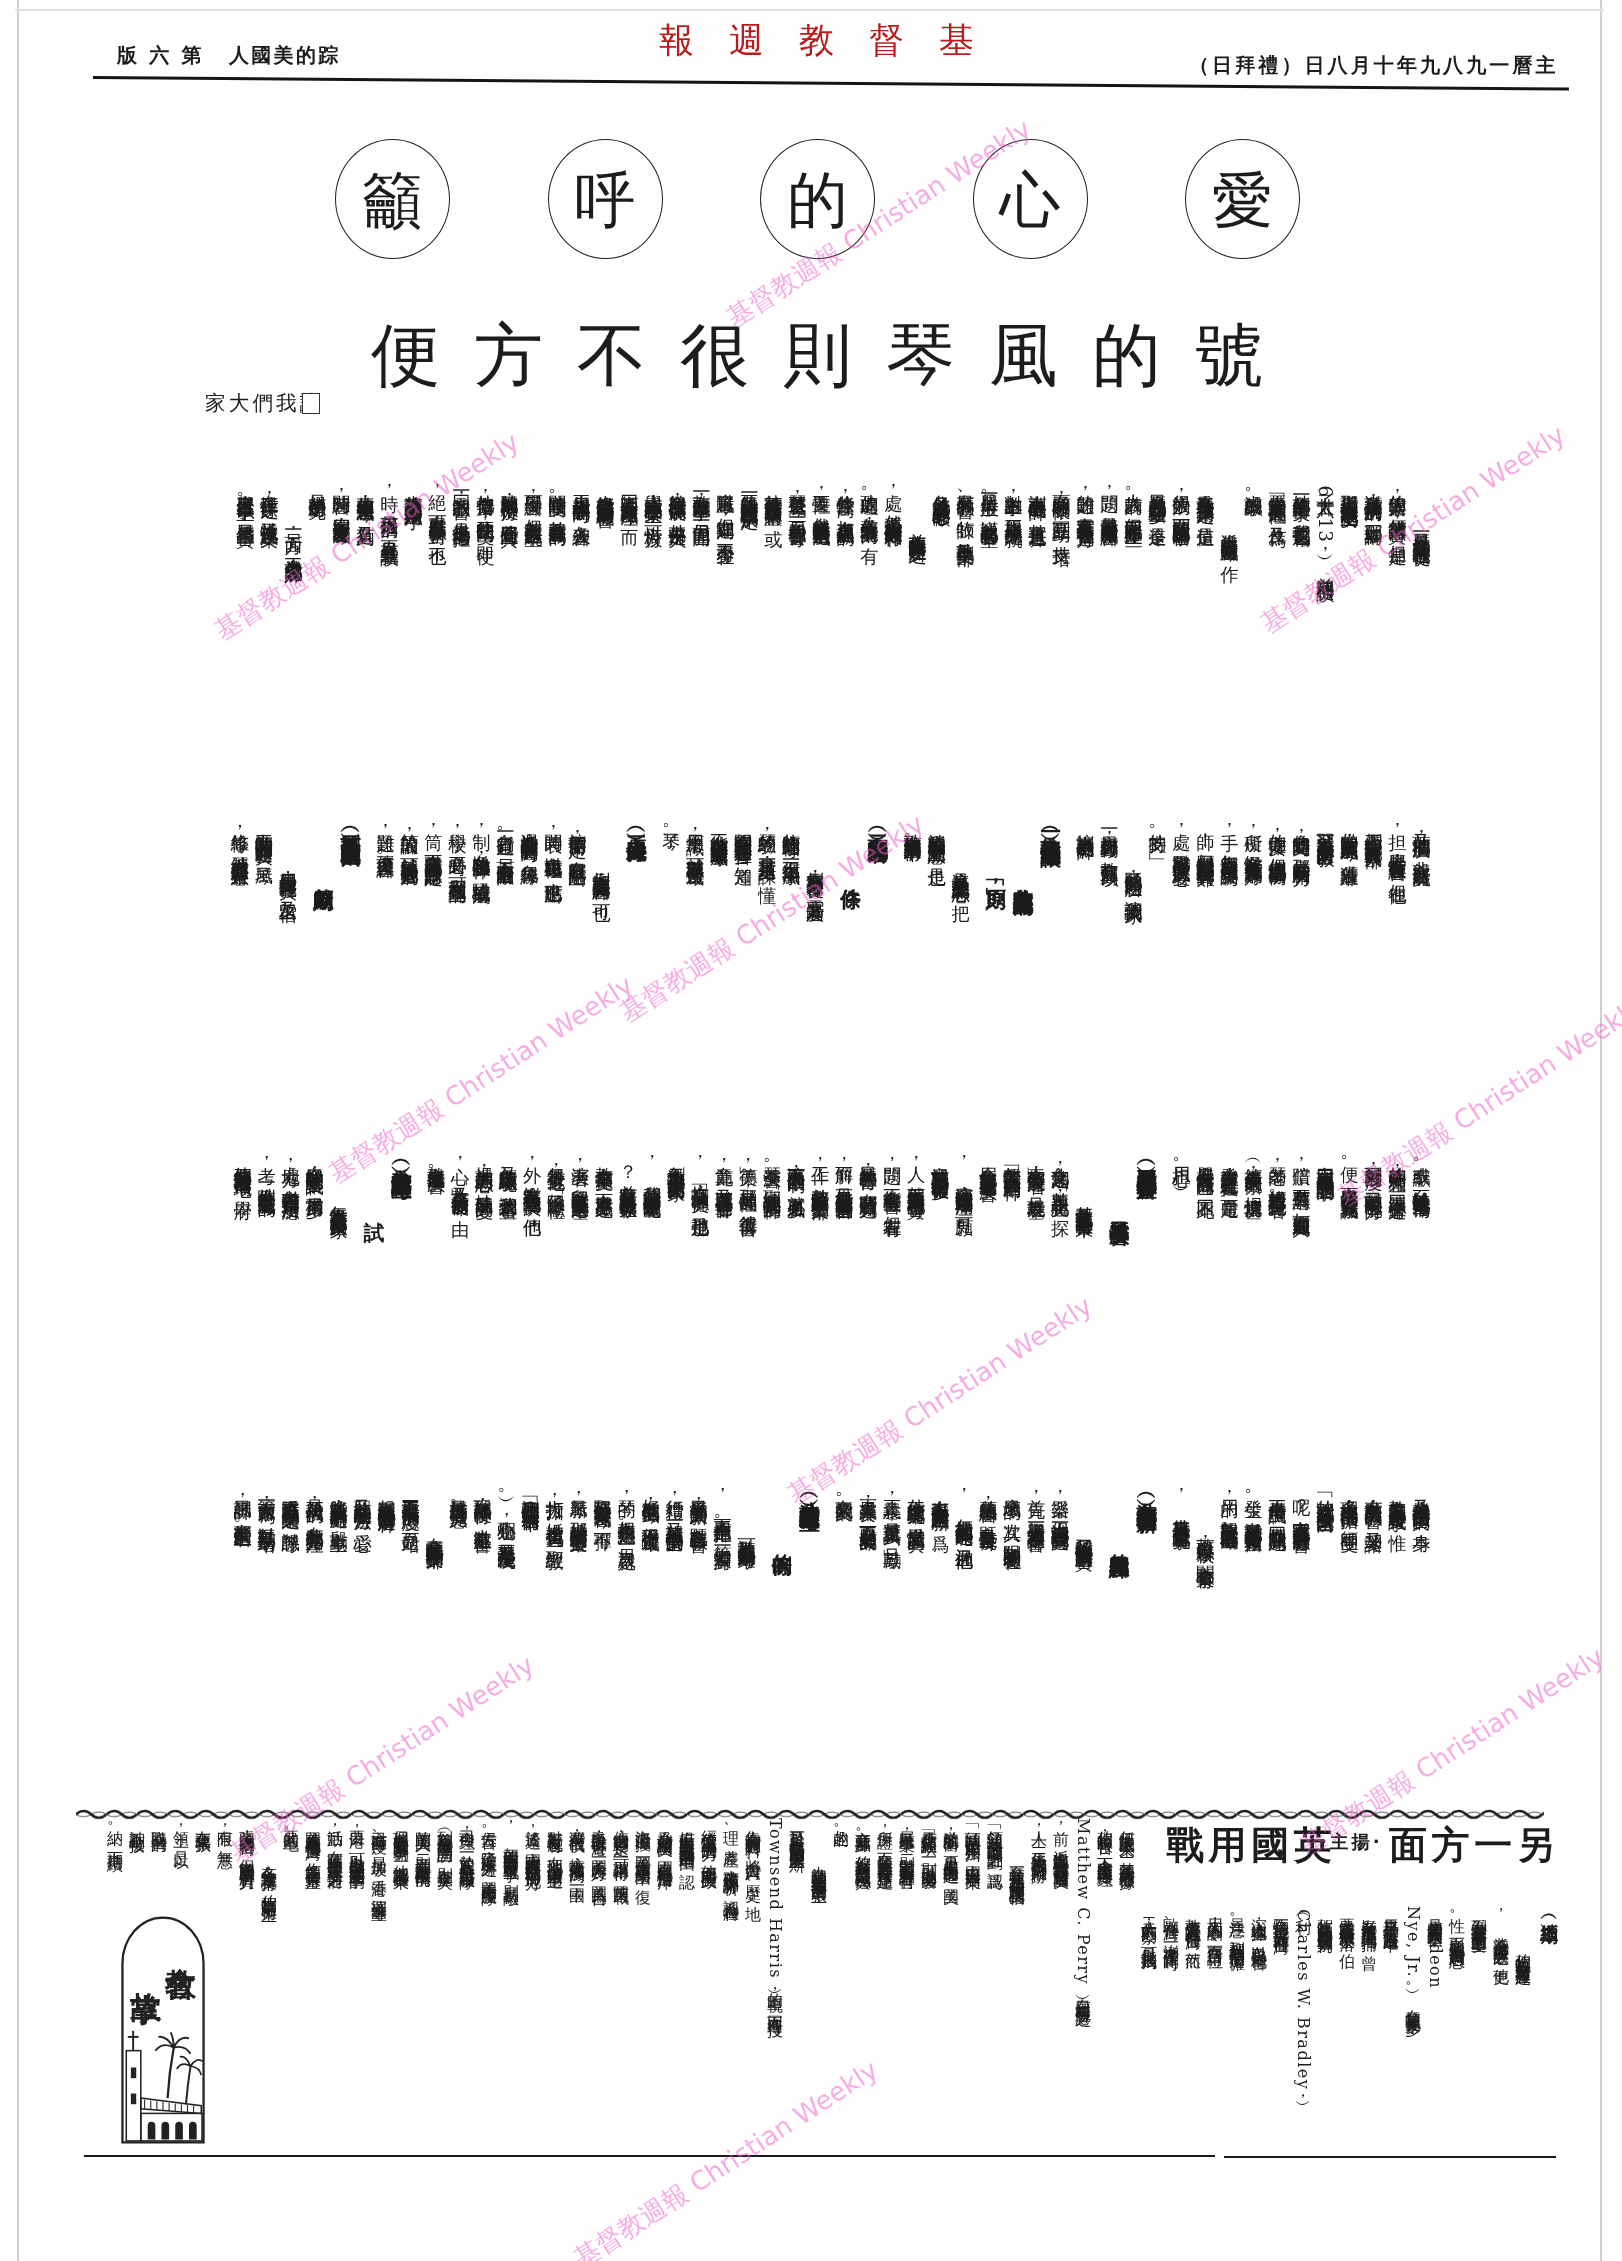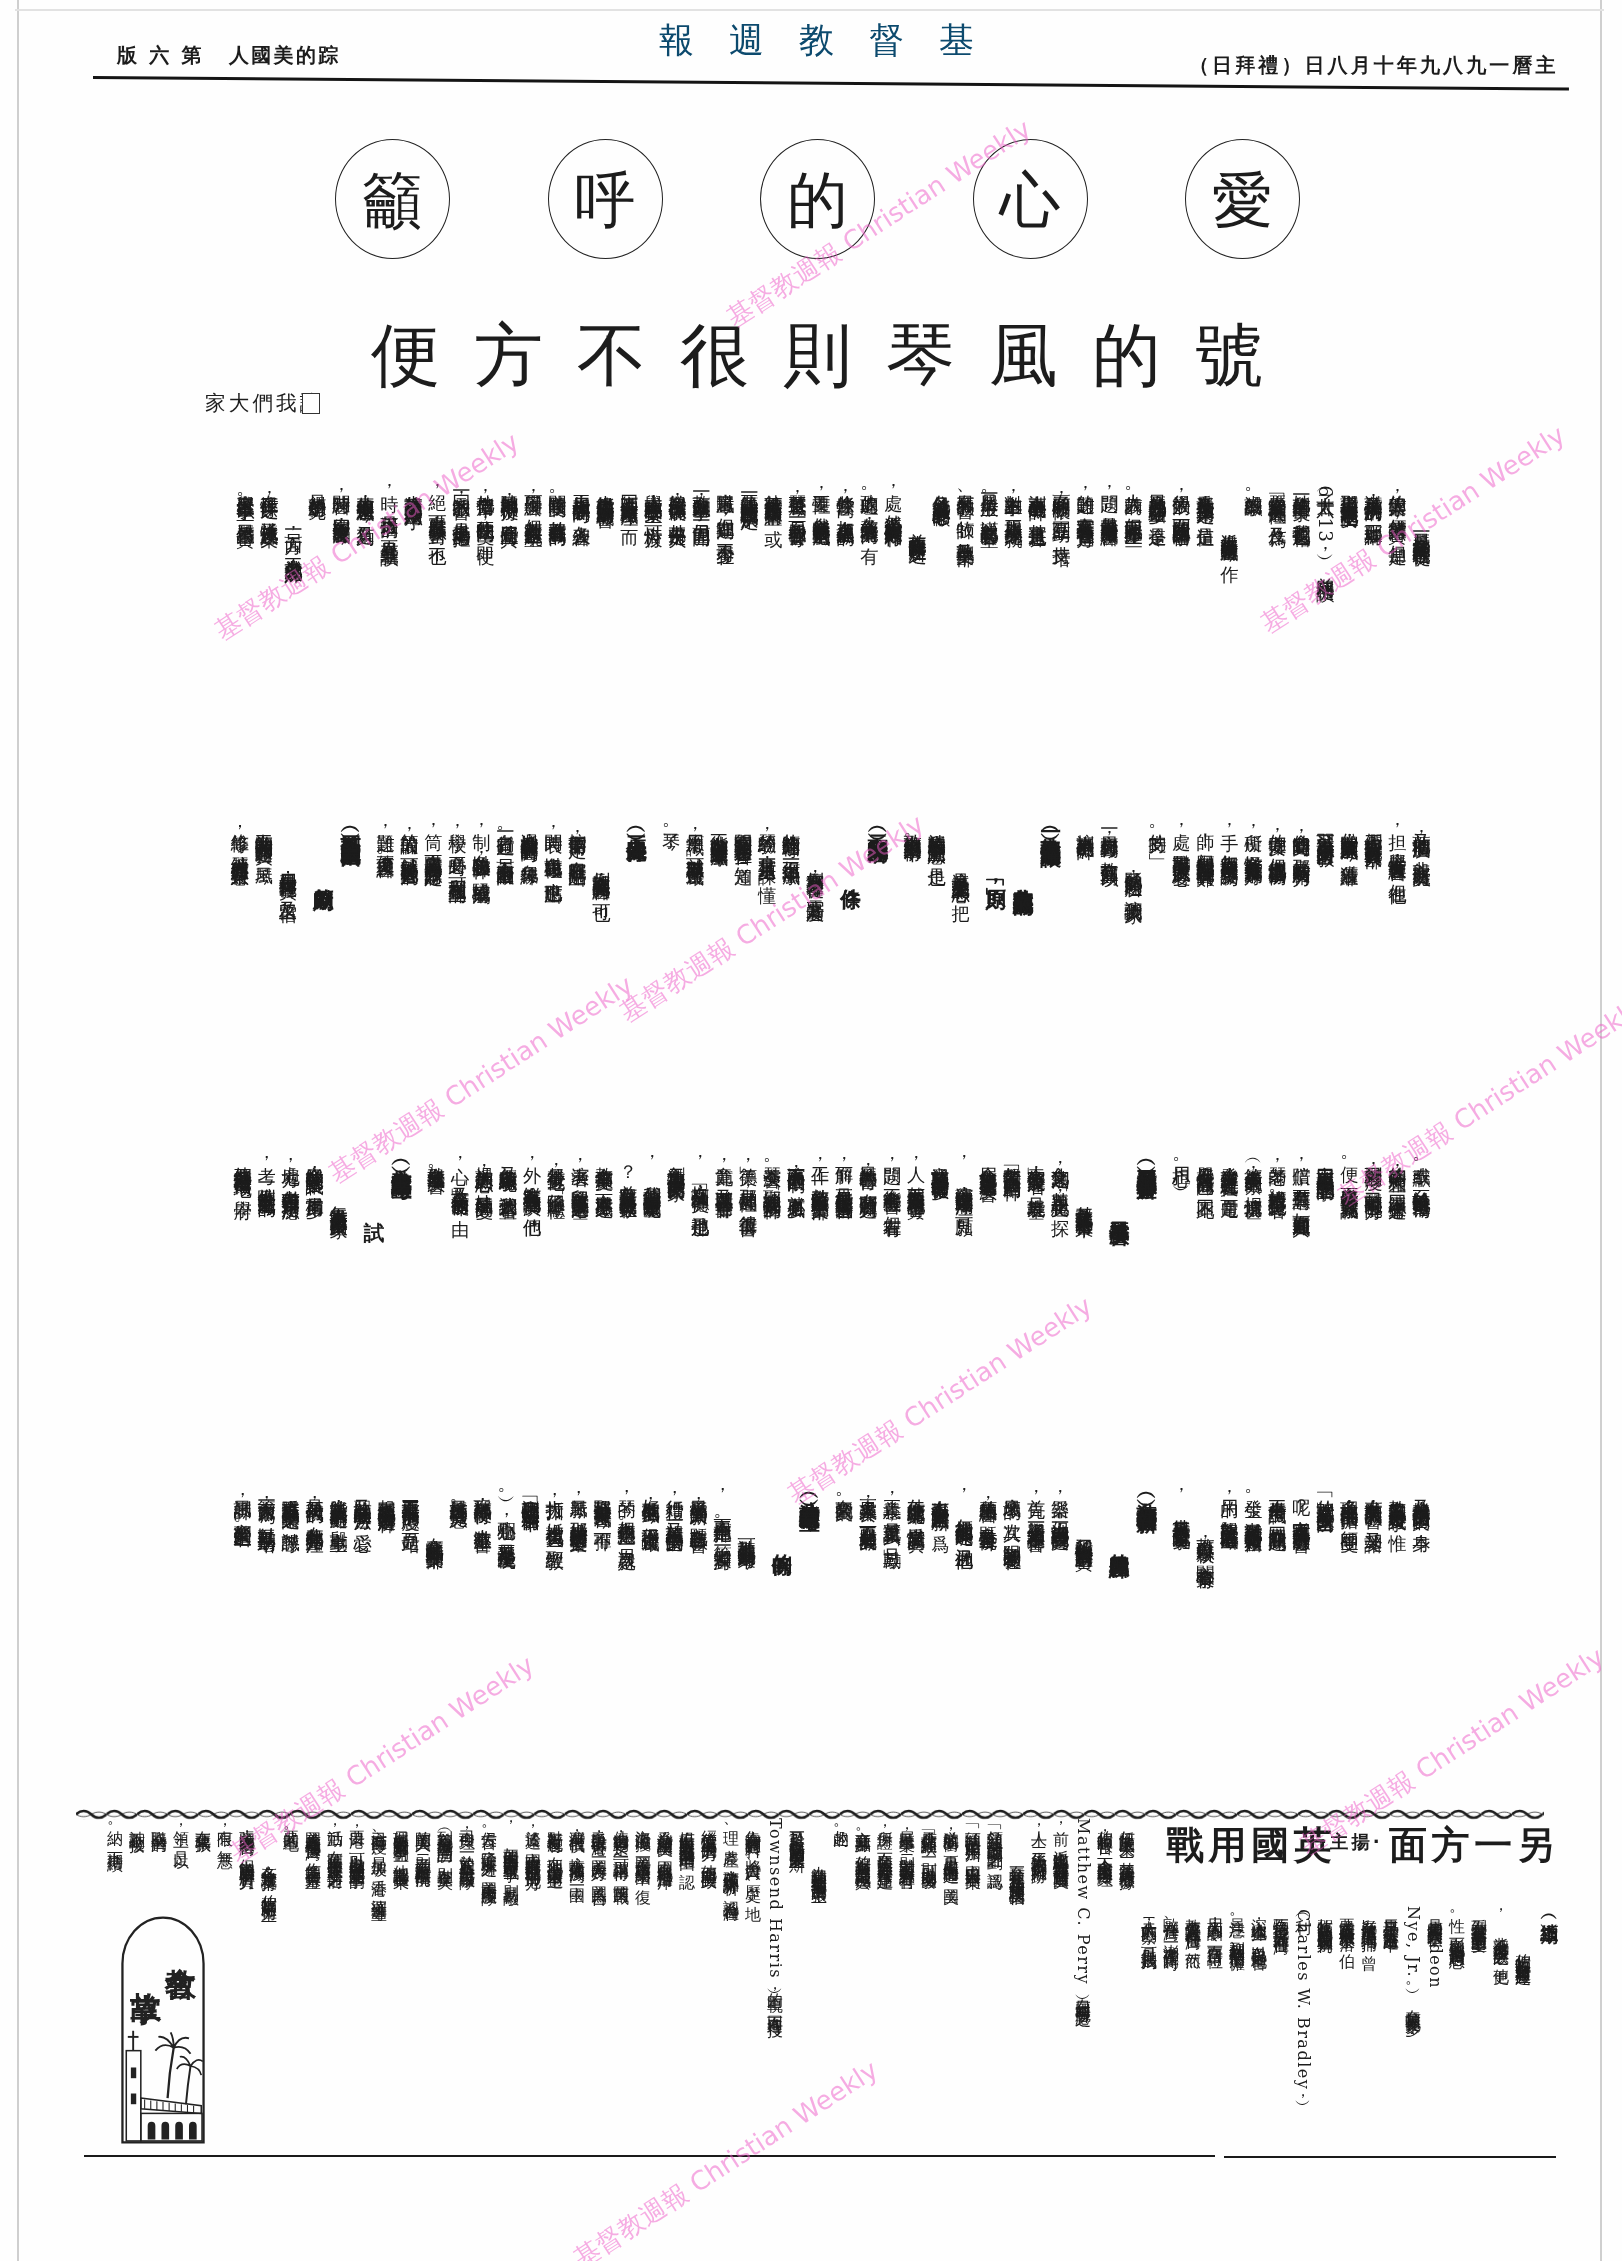--- a/index.html
+++ b/index.html
@@ -4,21 +4,21 @@
 <style>
 *{box-sizing:border-box;margin:0;padding:0}
 html,body{width:1623px;height:2261px;background:#fefefe;overflow:hidden}
 body{position:relative;font-family:"DejaVu Serif",serif;color:#1c1c1c}
 .abs{position:absolute}
 .rtl{direction:rtl;unicode-bidi:bidi-override;white-space:nowrap}
 .edge{position:absolute;top:0;width:2.3px;height:2261px;background:#cfcfcf}
 .topedge{position:absolute;left:15.3px;top:9.2px;width:1589px;height:1.5px;background:#e2e2e2}
 .hdr-page{left:117px;top:44px;font:bold 20px "DejaVu Sans",sans-serif;letter-spacing:12.2px;line-height:23px}
 .hdr-issue{left:229px;top:44px;font:bold 20px "DejaVu Sans",sans-serif;letter-spacing:2.3px;line-height:23px}
-.masthead{left:659px;top:20px;font:35px "DejaVu Serif",serif;letter-spacing:35px;line-height:41px;color:#0c4a6e}
+.masthead{left:659px;top:20px;font:35px "DejaVu Serif",serif;letter-spacing:35px;line-height:41px;color:#b91c1c}
 .hdr-date{left:1189px;top:54px;font:bold 20px "DejaVu Sans",sans-serif;letter-spacing:3.1px;line-height:23px}
 .rule{left:93px;top:76px;width:1476px;height:3.1px;background:#151515;transform:rotate(.45deg);transform-origin:0 50%}
 .kicker{left:335px;top:139px;width:965px;display:flex;flex-direction:row-reverse;justify-content:space-between}
 .oval{width:115px;height:120px;border:1.9px solid #222;border-radius:50%;display:flex;align-items:center;justify-content:center;font:61px "DejaVu Sans",sans-serif;line-height:1}
 .title{left:371px;top:319px;font:69px "DejaVu Serif",serif;letter-spacing:34px;line-height:73px;font-weight:normal}
 .author{left:205px;top:391px;font:20.6px "DejaVu Serif",serif;letter-spacing:3.1px;line-height:24.4px}
 .author-box{left:302px;top:393px;width:18.3px;height:21.4px;border:1.5px solid #333;background:#fff}
 .tier{position:absolute;right:190px;height:313px;display:flex;flex-direction:row-reverse;align-items:flex-start}
 .col{writing-mode:vertical-rl;height:313px;width:24px;line-height:24px;font-size:18.3px;letter-spacing:1.1px;white-space:nowrap;overflow:hidden;flex:none}
 .col.h{width:27.5px;line-height:27.5px;font-family:"DejaVu Sans",sans-serif;font-weight:bold;font-size:20.6px;letter-spacing:0.8px}

